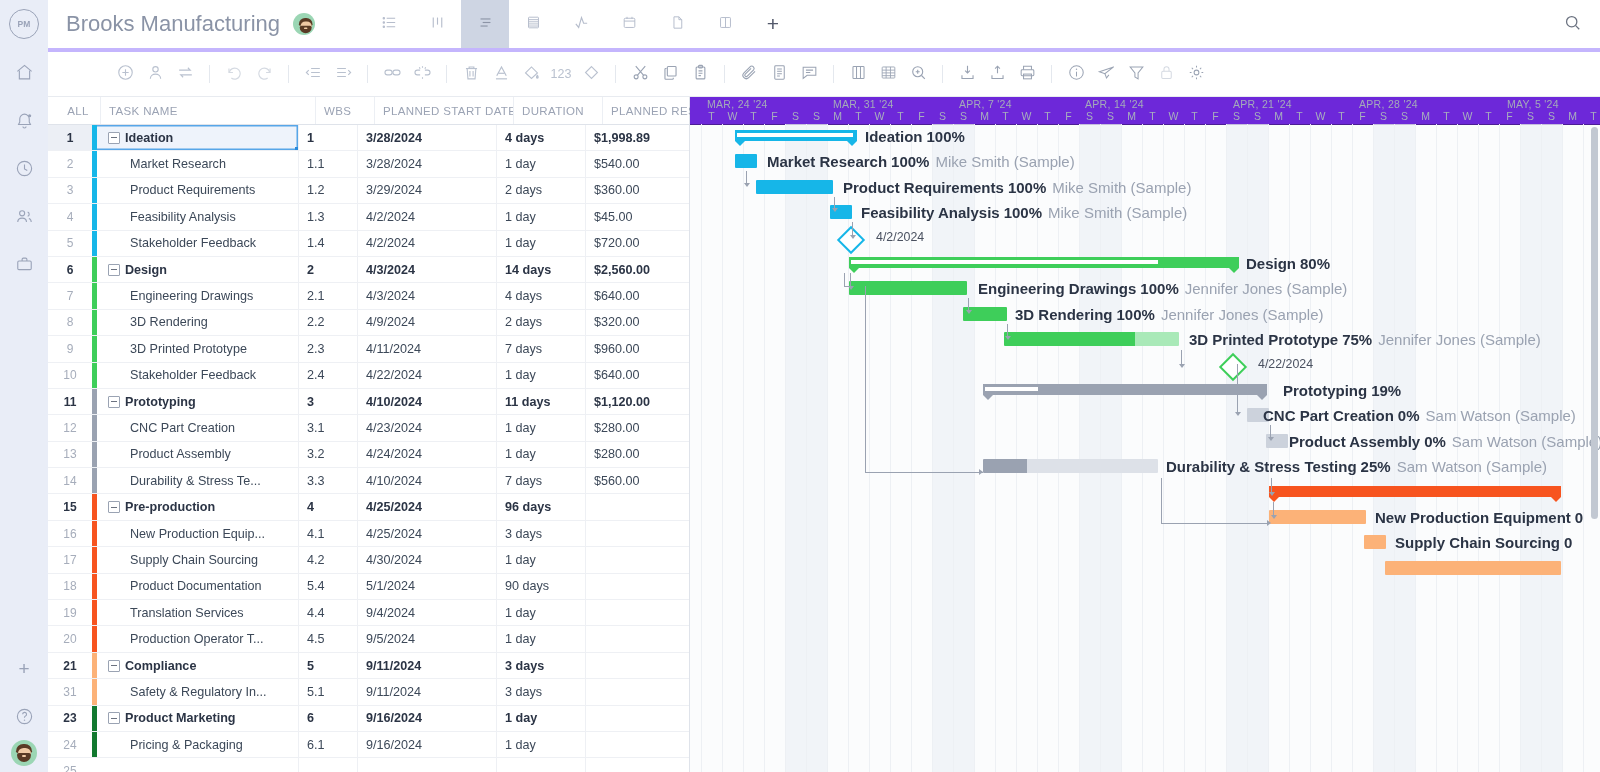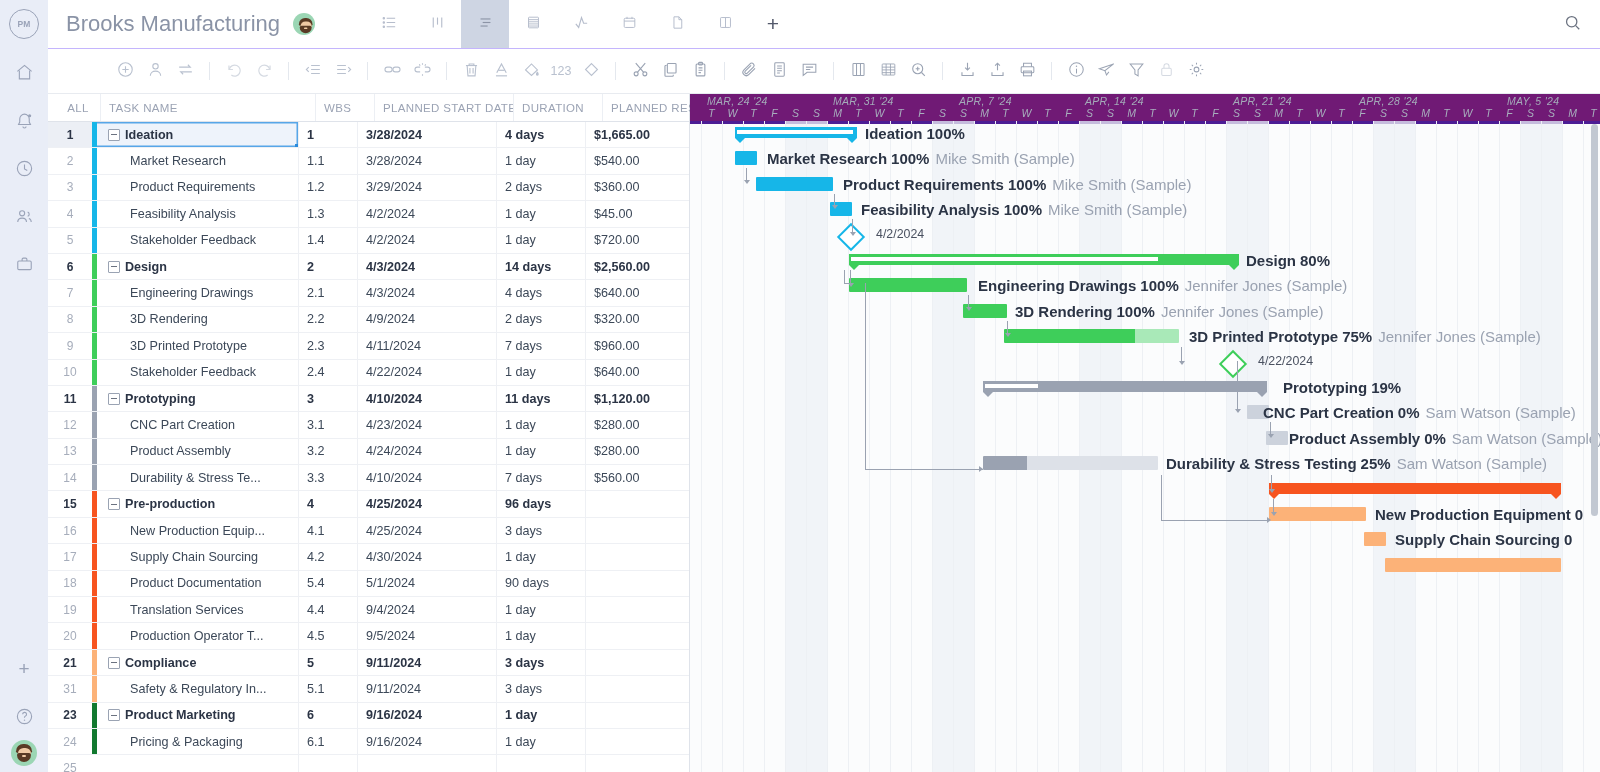--- a/index.html
+++ b/index.html
@@ -36,21 +36,21 @@
   .avatar-skin{position:absolute;left:6.5px;top:8px;width:13px;height:12px;background:#f0c9a4;border-radius:6px 6px 7px 7px;}
   .avatar-beard{position:absolute;left:6px;top:13px;width:14px;height:9px;background:#5a3a25;border-radius:2px 2px 7px 7px;}
   .avatar-mouth{position:absolute;left:11px;top:15px;width:4px;height:2px;background:#f0c9a4;border-radius:1px;}
 
   
   .main{flex:1 1 auto;display:flex;flex-direction:column;min-width:0;}
 
   
   .topbar{
     height:48px;flex:0 0 48px;display:flex;align-items:stretch;
-    border-bottom:1px solid #c4b5fd;background:#fff;justify-content:space-between;
+    border-bottom:4px solid #c4b5fd;background:#fff;justify-content:space-between;
   }
   .project-title{
     display:flex;align-items:center;padding-left:18px;gap:13px;
   }
   .project-title .ptitle{font-size:22px;color:#8a93a6;font-weight:400;white-space:nowrap;}
   .ptitle-avatar{width:22px;height:22px;border-radius:50%;background:#9bd6b4;position:relative;overflow:hidden;flex:0 0 22px;}
   .ptitle-avatar .avatar-face{width:22px;height:22px;transform:scale(.85);transform-origin:center;}
   .view-tabs{display:flex;align-items:stretch;margin-left:50px;}
   .vtab{
     width:48px;display:flex;align-items:center;justify-content:center;cursor:pointer;
@@ -121,23 +121,22 @@
   .collapse-box::before{content:"";position:absolute;width:6px;height:1px;background:#6b7280;}
   .row.selected .cell.c-name{
     background:#eef3fb;
     box-shadow:inset 0 0 0 1.5px #57a6e8;
   }
   .sel-handle{position:absolute;right:-3px;bottom:-3px;width:6px;height:6px;background:#2a8bdc;}
 
   
   .gantt{flex:1 1 auto;min-width:0;position:relative;background:#fbfcfd;overflow:hidden;}
   .gantt-head{
-    height:27px;flex:0 0 27px;position:relative;background:#701a75;
-    border-bottom:3px solid #4c1d95;
-    font-style:italic;
+    height:27px;flex:0 0 27px;position:relative;background:#6d28d9;
+    border-bottom:1px solid #4c1d95;
   }
   .gh-weeks{position:absolute;left:0;top:0;height:14px;width:100%;}
   .gh-week{
     position:absolute;top:1px;font-size:10.5px;color:#a4abb9;letter-spacing:.3px;white-space:nowrap;
   }
   .gh-days{position:absolute;left:0;top:13px;height:14px;width:100%;}
   .gh-day{position:absolute;top:0;font-size:10.5px;color:#a8afbd;text-align:center;}
   .gantt-canvas{position:absolute;left:0;top:27px;right:0;bottom:0;overflow:hidden;}
   .weekend{position:absolute;top:0;bottom:0;background:#eef1f6;opacity:.75;}
   .vline{position:absolute;top:0;bottom:0;width:1px;background:#edf0f4;}
@@ -567,21 +566,21 @@
                 <div class="bar-color" style="background: rgb(22, 182, 232);"></div>
                 <div class="name-inner lvl1">
                   <span class="collapse-box"></span>
                   <span>Ideation</span>
                 </div>
                 <div class="sel-handle"></div>
               </div>
               <div class="cell c-wbs">1</div>
               <div class="cell c-start">3/28/2024</div>
               <div class="cell c-dur">4 days</div>
-              <div class="cell c-res">$1,665.00</div>
+              <div class="cell c-res">$1,998.89</div>
             </div>
             <div class="row">
               <div class="cell rnum">2</div>
               <div class="cell c-name">
                 <div class="bar-color" style="background: rgb(22, 182, 232);"></div>
                 <div class="name-inner lvl2">
                   <span>Market Research</span>
                 </div>
               </div>
               <div class="cell c-wbs">1.1</div>

